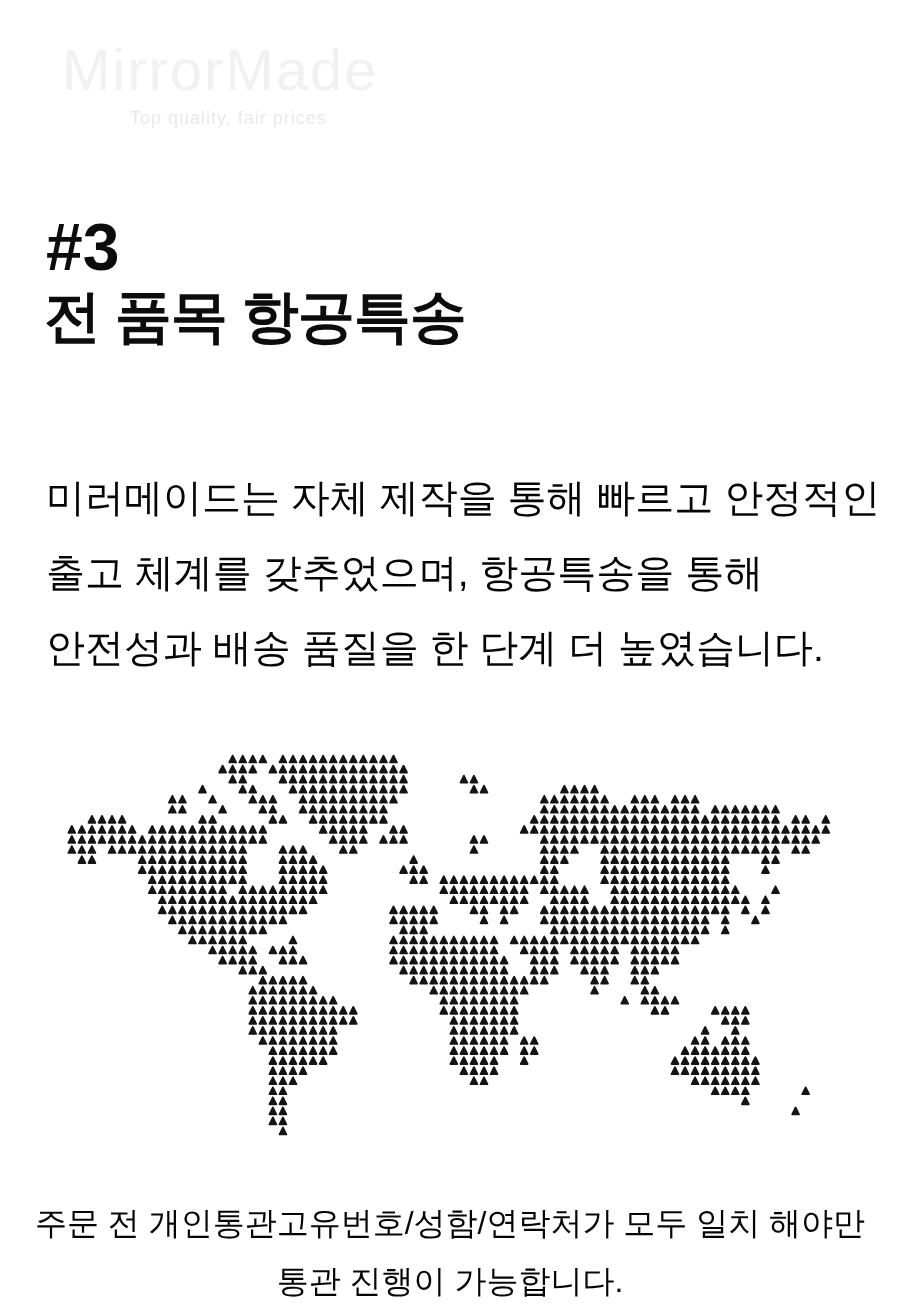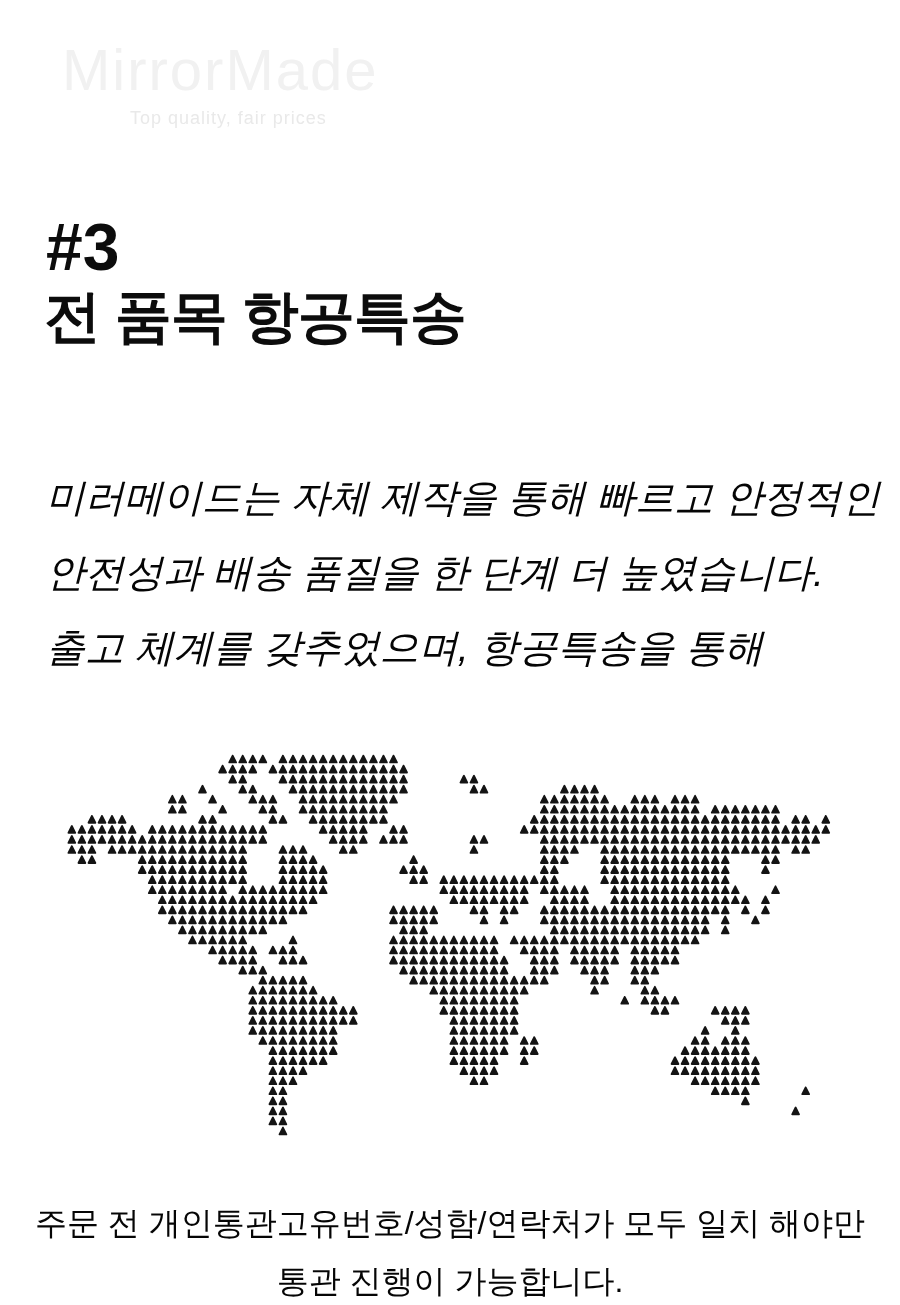--- a/index.html
+++ b/index.html
@@ -24,21 +24,21 @@
   }
   .h-title{
     position:absolute;left:44px;top:280px;
     font-size:57px;line-height:72px;font-weight:800;color:#0c0c0c;
     letter-spacing:-1px;white-space:nowrap;
   }
   .intro{
     position:absolute;left:46px;top:460px;width:830px;
     font-size:39px;line-height:75px;font-weight:400;color:#050505;
   }
-  .intro .line{display:block;white-space:nowrap;font-style:italic;}
+  .intro .line{display:block;white-space:nowrap;}
   .map-wrap{
     position:absolute;left:66px;top:754px;width:766px;height:382px;
   }
   .map-wrap svg{display:block;width:766px;height:382px;}
   .customs-notice{
     position:absolute;left:0;top:1194px;width:900px;
     text-align:center;font-size:32px;line-height:58px;
     font-weight:400;color:#050505;
   }
   .customs-notice .line{display:block;white-space:nowrap;}
@@ -47,22 +47,22 @@
 <body>
 
 <div class="watermark-brand">MirrorMade</div>
 <div class="watermark-tagline">Top quality, fair prices</div>
 
 <div class="h-number">#3</div>
 <div class="h-title">전 품목 항공특송</div>
 
 <div class="intro">
   <span class="line">미러메이드는 자체 제작을 통해 빠르고 안정적인</span>
+  <span class="line">출고 체계를 갖추었으며, 항공특송을 통해</span>
   <span class="line">안전성과 배송 품질을 한 단계 더 높였습니다.</span>
-  <span class="line">출고 체계를 갖추었으며, 항공특송을 통해</span>
 </div>
 
 <div class="map-wrap" ,="">
   <svg id="map-svg" xmlns="http://www.w3.org/2000/svg" viewBox="0 0 760 380">
       <polygon points="161.4,8.4 168.2,8.4 164.8,1.6" fill="#141414" stroke="#141414" stroke-width="1.8" stroke-linejoin="round"></polygon>
       <polygon points="171.4,8.4 178.2,8.4 174.8,1.6" fill="#141414" stroke="#141414" stroke-width="1.8" stroke-linejoin="round"></polygon>
       <polygon points="181.4,8.4 188.2,8.4 184.8,1.6" fill="#141414" stroke="#141414" stroke-width="1.8" stroke-linejoin="round"></polygon>
       <polygon points="191.4,8.4 198.2,8.4 194.8,1.6" fill="#141414" stroke="#141414" stroke-width="1.8" stroke-linejoin="round"></polygon>
       <polygon points="211.4,8.4 218.2,8.4 214.8,1.6" fill="#141414" stroke="#141414" stroke-width="1.8" stroke-linejoin="round"></polygon>
       <polygon points="221.4,8.4 228.2,8.4 224.8,1.6" fill="#141414" stroke="#141414" stroke-width="1.8" stroke-linejoin="round"></polygon>

